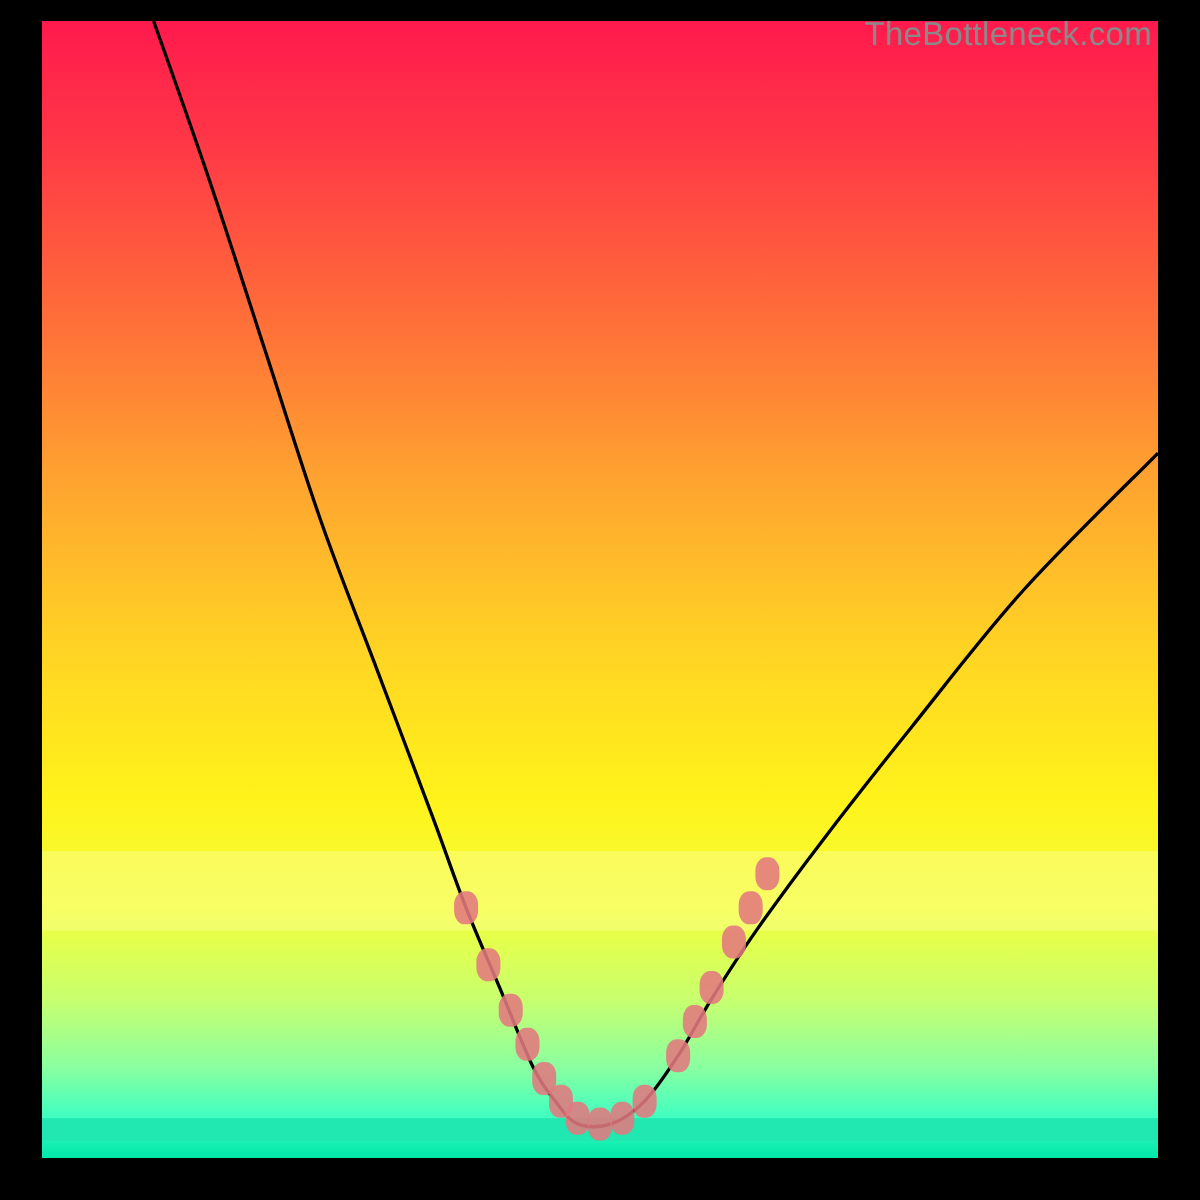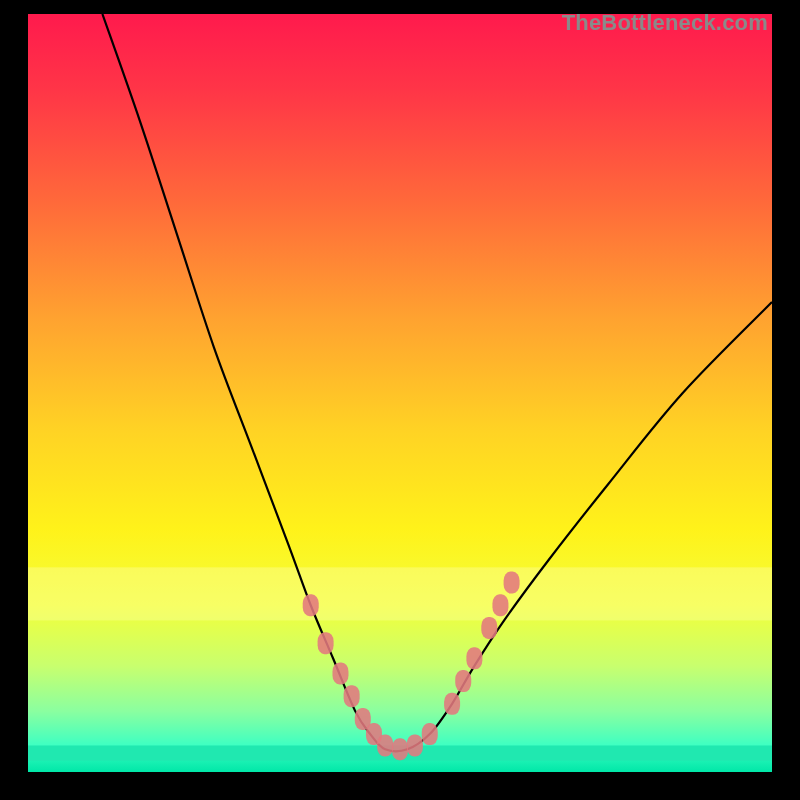--- a/index.html
+++ b/index.html
@@ -25,21 +25,21 @@
     width: 744px;
     height: 758px;
   }
   .watermark {
     position: absolute;
     top: 10px;
     right: 32px;
     color: #8a8a8a;
     font-family: Arial, Helvetica, sans-serif;
     font-size: 22px;
-    font-weight: 700;
+    font-weight: 400;
     letter-spacing: 0.2px;
     user-select: none;
   }
 </style>
 </head>
 <body>
 
 <div class="frame">
   <svg class="plot" viewBox="0 0 744 758" preserveAspectRatio="none">
     <defs>

